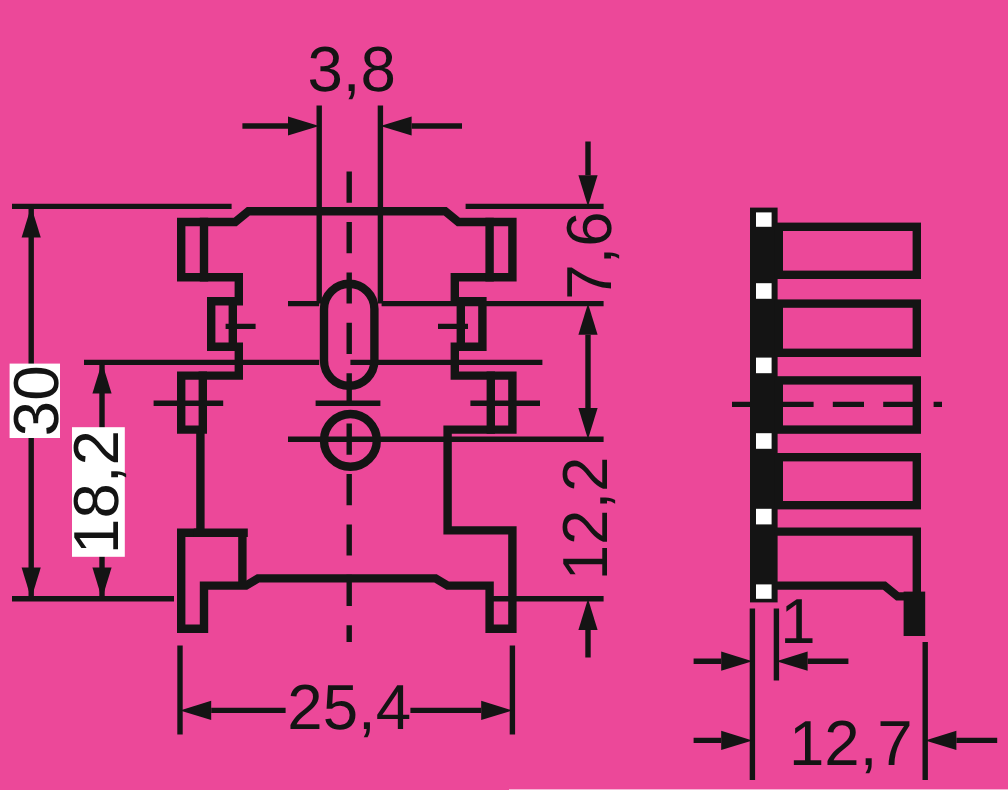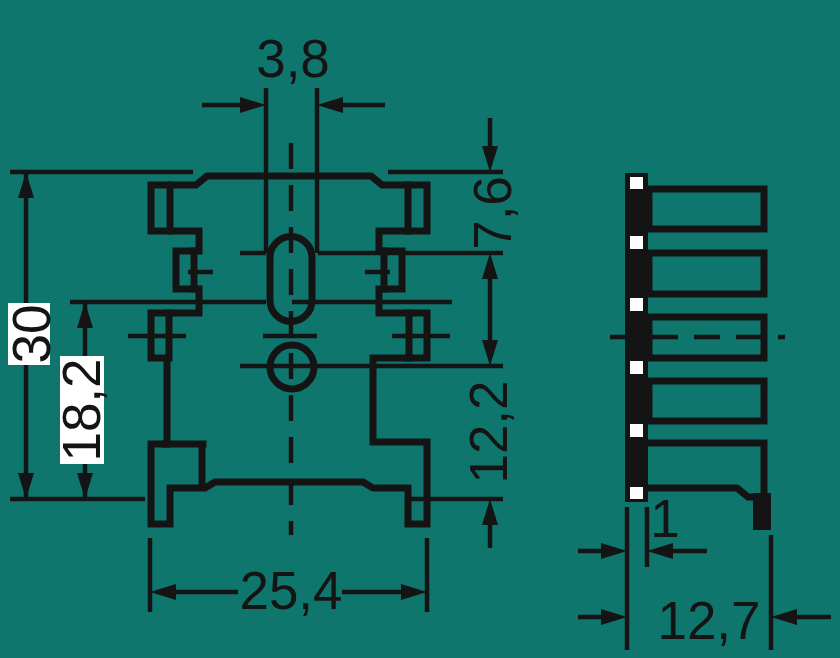--- a/index.html
+++ b/index.html
@@ -1,16 +1,16 @@
 <!DOCTYPE html>
 <html><head>
 <meta charset="utf-8">
 <style>
   html,body{margin:0;padding:0;background:#ffffff;}
-  .stage{position:relative;width:840px;height:658px;background:#0f766e;overflow:hidden;}
+  .stage{position:relative;width:840px;height:658px;background:#ec4899;overflow:hidden;}
   svg{display:block;}
   text{font-family:"Liberation Sans", sans-serif;font-size:53px;fill:#141414;}
 </style>
 </head>
 <body>
 
 <div class="stage">
 <svg width="840" height="658" viewBox="0 0 840 658">
 
   <g fill="none" stroke="#141414" stroke-width="7" stroke-linecap="square" stroke-linejoin="miter">

